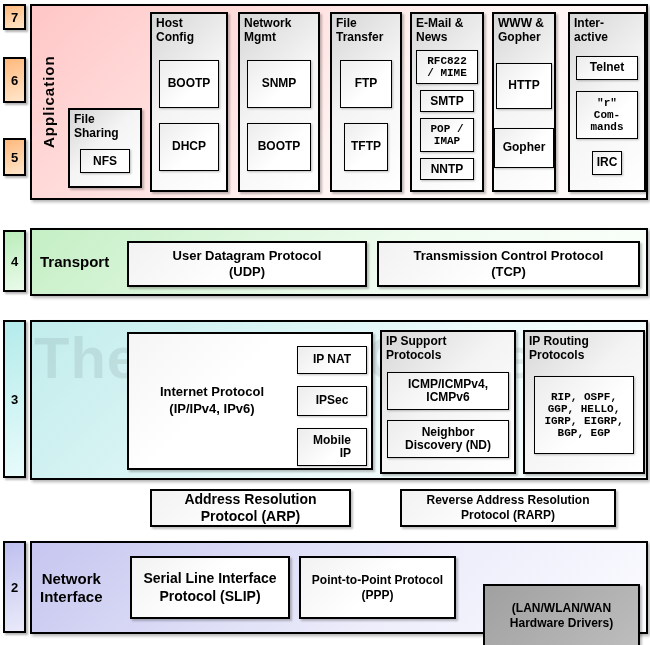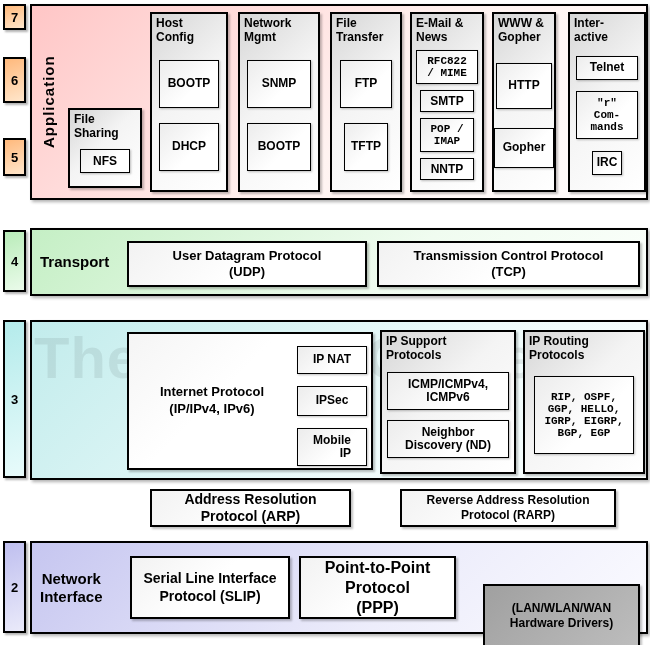--- a/index.html
+++ b/index.html
@@ -209,19 +209,19 @@
   <div class="big" style="left:150px;top:489px;width:201px;height:38px;font-size:14px">Address Resolution
 Protocol (ARP)</div>
   <div class="big" style="left:400px;top:489px;width:216px;height:38px;font-size:12px">Reverse Address Resolution
 Protocol (RARP)</div>
 
   <section class="band band-netif">
     <div class="hlabel">Network
 Interface</div>
     <div class="big" style="left:98px;top:13px;width:160px;height:63px;font-size:14px">Serial Line Interface
 Protocol (SLIP)</div>
-    <div class="big" style="left:267px;top:13px;width:157px;height:63px;font-size:16px">Point-to-Point Protocol
+    <div class="big" style="left:267px;top:13px;width:157px;height:63px;font-size:12px">Point-to-Point Protocol
 (PPP)</div>
     <div class="big hwbox" style="left:451px;top:13px;width:157px;height:63px;font-size:12px">(LAN/WLAN/WAN
 Hardware Drivers)</div>
   </section>
 
 </div>
 
 </body></html>

